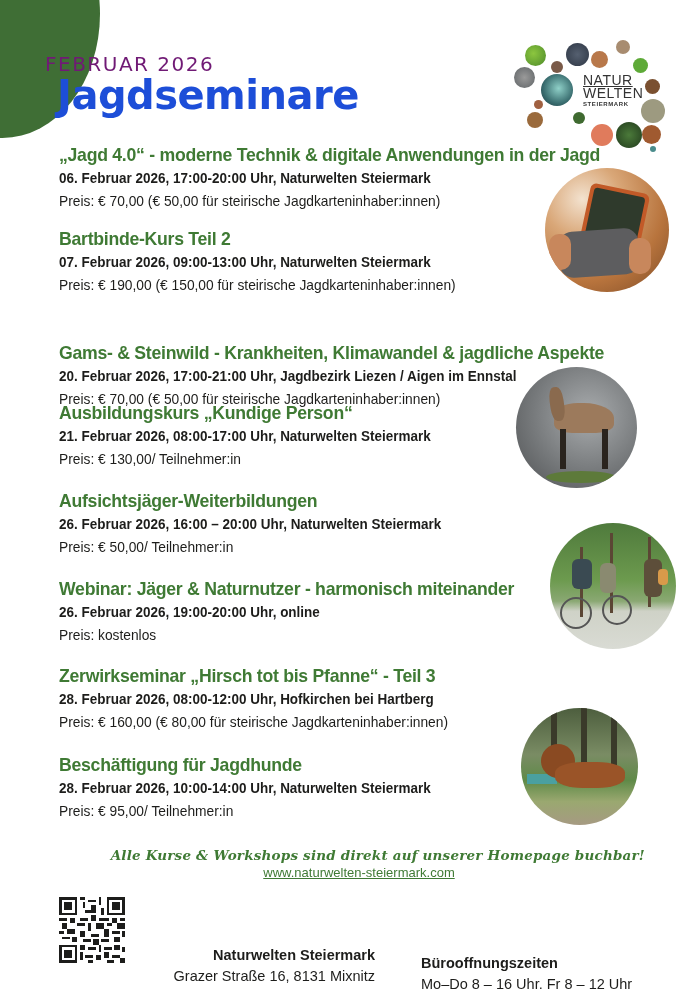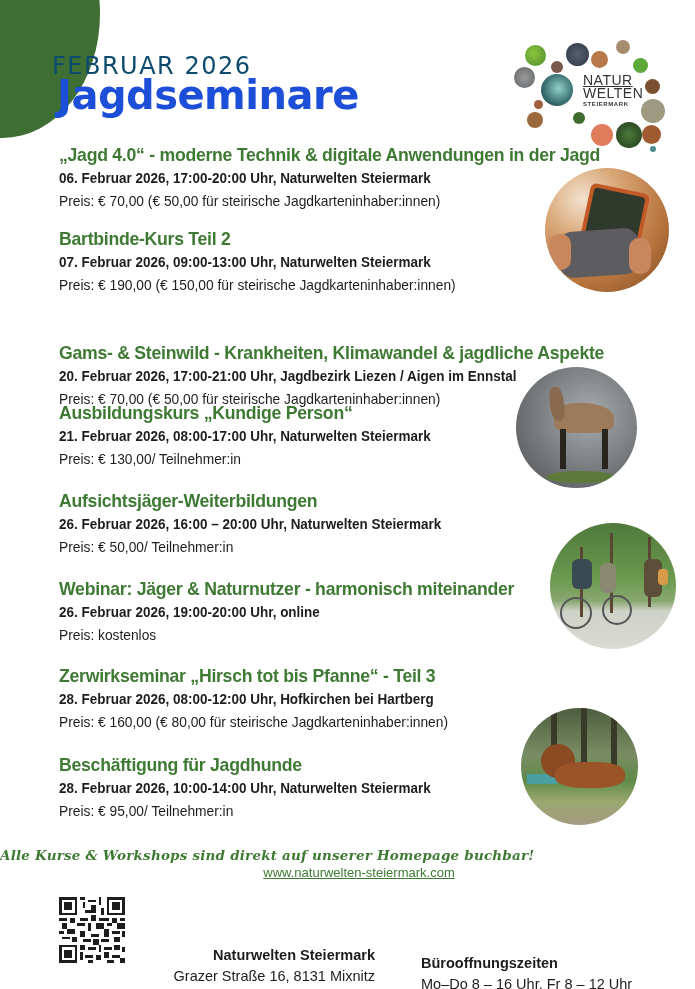--- a/index.html
+++ b/index.html
@@ -1,31 +1,31 @@
 <!DOCTYPE html>
 <html><head>
 <meta charset="utf-8">
 <style>
   html, body { margin:0; padding:0; background:#ffffff; }
   body { width:695px; height:989px; position:relative; overflow:hidden; font-family:"Liberation Sans", sans-serif; color:#1d1d1b; }
   .green-blob { position:absolute; left:-95px; top:-110px; width:195px; height:248px; border-radius:50%; background:#3f6e35; }
-  .month { position:absolute; left:52px; top:52px; font-size:24px; letter-spacing:1.5px; color:#0c4a6e; font-family:"DejaVu Sans", sans-serif; }
+  .month { position:absolute; left:45px; top:52px; font-size:20px; letter-spacing:1.5px; color:#701a75; font-family:"DejaVu Sans", sans-serif; }
   .title { position:absolute; left:57px; top:72px; font-size:40px; font-weight:bold; color:#1d4ed8; font-family:"DejaVu Sans", sans-serif; letter-spacing:-0.5px; }
   .logo { position:absolute; left:508px; top:38px; width:170px; height:105px; }
   .logo .dot { position:absolute; border-radius:50%; }
   .logo-text { position:absolute; left:583px; top:74px; font-family:"Liberation Sans", sans-serif; color:#333; line-height:13px; }
   .logo-text .l1 { font-size:14px; letter-spacing:0.5px;text-decoration:underline; }
   .logo-text .l2 { font-size:14px; letter-spacing:0.5px; }
   .logo-text .l3 { font-size:6px; letter-spacing:0.6px; font-weight:bold; line-height:8px; }
   .event { position:absolute; left:59px; }
   .ev-title { font-size:19px; font-weight:bold; color:#3f7a34; font-family:"Liberation Sans", sans-serif; letter-spacing:-0.3px; white-space:nowrap; line-height:22px; transform:scaleX(0.93); transform-origin:left; }
   .ev-date { font-size:14.5px; font-weight:bold; color:#1d1d1b; margin-top:2px; white-space:nowrap; line-height:20px; transform:scaleX(0.93); transform-origin:left;}
   .ev-price { font-size:14.5px; color:#1d1d1b; margin-top:3px; white-space:nowrap; line-height:20px; transform:scaleX(0.95); transform-origin:left;}
   .photo { position:absolute; border-radius:50%; overflow:hidden; }
-  .cta { position:absolute; left:0; width:645px; top:847px; text-align:left; font-family:"DejaVu Serif", serif; font-style:italic; font-weight:bold; font-size:13.5px; color:#3f7a34; letter-spacing:0.2px; }
+  .cta { position:absolute; left:0; width:645px; top:847px; text-align:right; font-family:"DejaVu Serif", serif; font-style:italic; font-weight:bold; font-size:13.5px; color:#3f7a34; letter-spacing:0.2px; }
   .url { position:absolute; left:0; width:718px; top:865px; text-align:center; font-size:13px; color:#3f7a34; text-decoration:underline; }
   .qr { position:absolute; left:59px; top:897px; width:66px; height:66px; }
   .foot { position:absolute; font-size:14.5px; line-height:21px; color:#1d1d1b; white-space:nowrap; }
   .foot .b { font-weight:bold; }
 </style>
 </head>
 <body>
 
 <div class="green-blob"></div>
 

